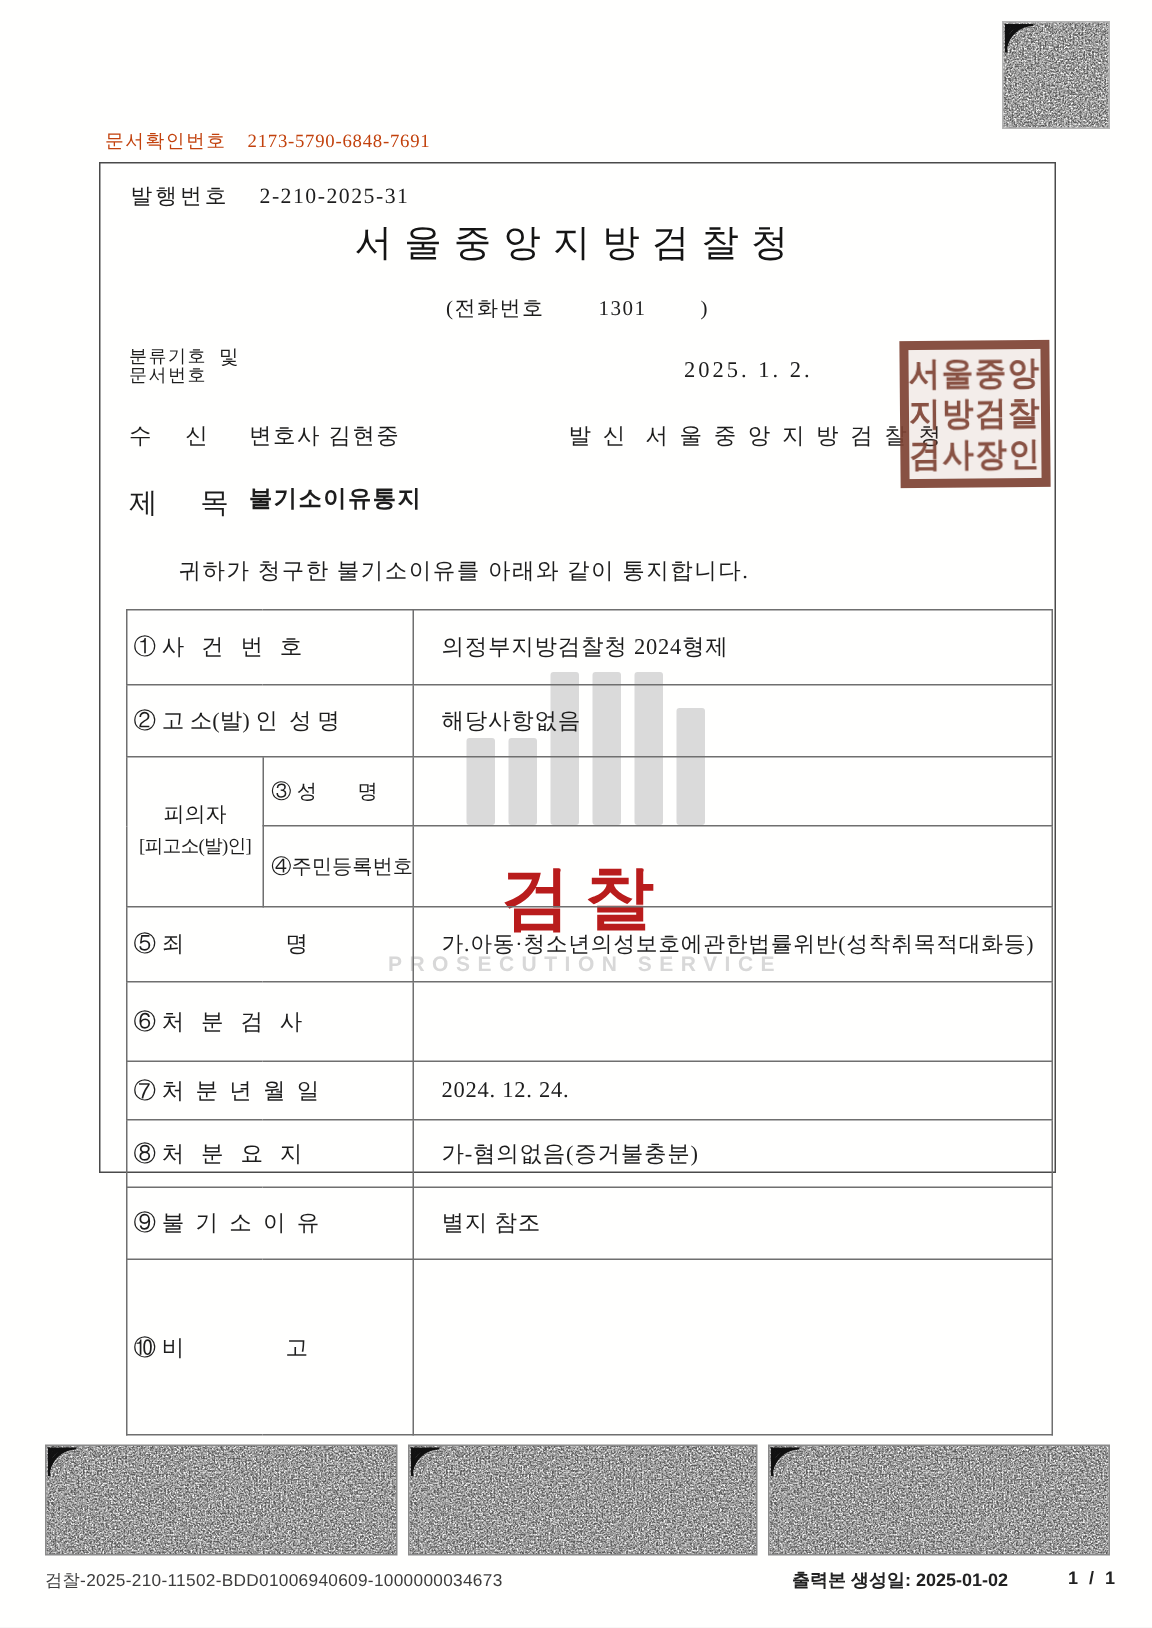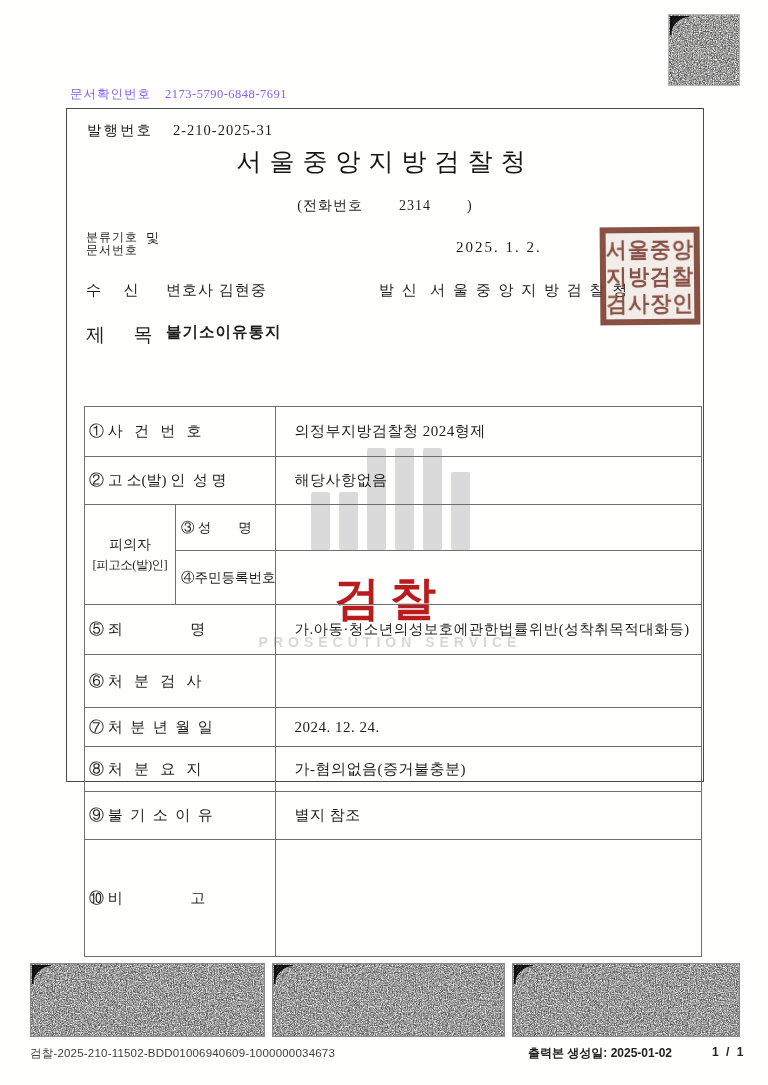--- a/index.html
+++ b/index.html
@@ -5,21 +5,21 @@
   * { margin:0; padding:0; box-sizing:border-box; }
   body { background:#e9e9e9; font-family:"Liberation Serif", serif; }
   .page {
     position:relative; width:768px; height:1085px; margin:0 auto;
     background:#fffffe; color:#1d1d1d; overflow:hidden;
   }
   .abs { position:absolute; }
   .pre { white-space:pre; }
 
   
-  .doc-check { left:70px; top:86px; font-size:12.5px; letter-spacing:1px; color:#8b5cf6; }
+  .doc-check { left:70px; top:86px; font-size:12.5px; letter-spacing:1px; color:#c2410c; }
   .doc-check .num { margin-left:14px; letter-spacing:0.5px; }
 
   
   .frame { left:66px; top:108px; width:638px; height:674px; border:1.6px solid #4a4a4a; z-index:1; }
 
   .issue-line { left:20px; top:12px; font-size:14.5px; letter-spacing:2px; }
   .issue-line .num { margin-left:20px; letter-spacing:1px; }
 
   .office-title { left:0; top:36px; width:100%; text-align:center; font-size:25px; letter-spacing:8px; color:#151515; }
   .phone-line { left:0; top:88px; width:100%; text-align:center; font-size:14px; letter-spacing:1px; }
@@ -126,38 +126,39 @@
     <div class="wm-kr">검찰</div>
     <div class="wm-en">PROSECUTION SERVICE</div>
   </div>
 
   <div class="abs frame">
     <div class="abs issue-line">
       <span>발행번호</span><span class="num">2-210-2025-31</span>
     </div>
 
     <div class="abs office-title">서울중앙지방검찰청</div>
-    <div class="abs phone-line pre">(전화번호        2314        )</div>
+    <div class="abs phone-line pre">(전화번호        1301        )</div>
 
     <div class="abs class-block">
       <span>
         <span>분류기호</span><br>
         <span>문서번호</span>
       </span>
       <span class="and">및</span>
     </div>
     <div class="abs doc-date">2025. 1. 2.</div>
 
     <div class="abs recv-label pre">수      신</div>
     <div class="abs recv-value">변호사 김현중</div>
     <div class="abs send-line pre">발 신  서 울 중 앙 지 방 검 찰 청</div>
 
     <div class="abs subj-label pre">제      목</div>
     <div class="abs subj-value">불기소이유통지</div>
 
+    <div class="abs notice-sentence">귀하가 청구한 불기소이유를 아래와 같이 통지합니다.</div>
 
     <table class="case-table">
       <colgroup>
           <col class="c1">
           <col class="c2">
           <col class="c3">
         </colgroup>
       <tbody>
           <tr class="r1">
         <td class="lab" colspan="2">① 사   건   번   호</td>

